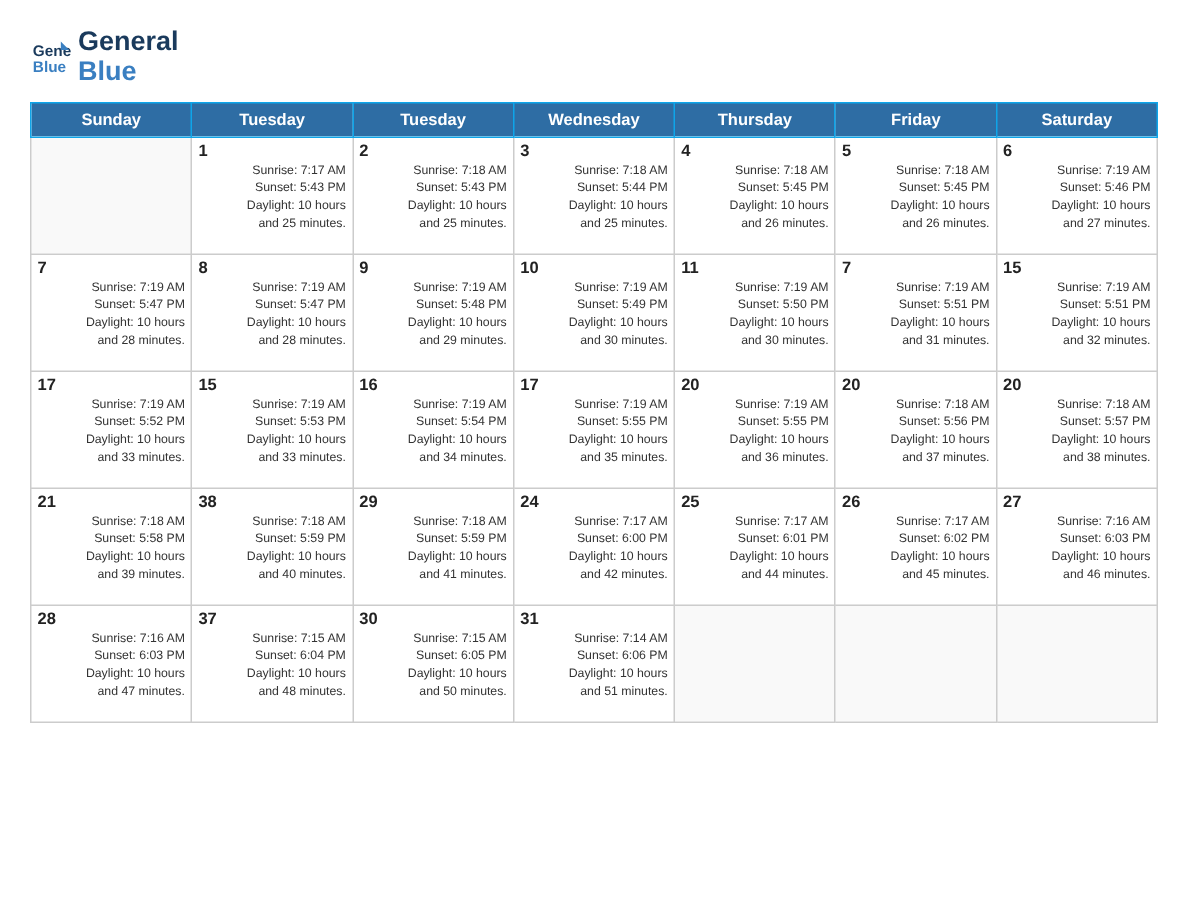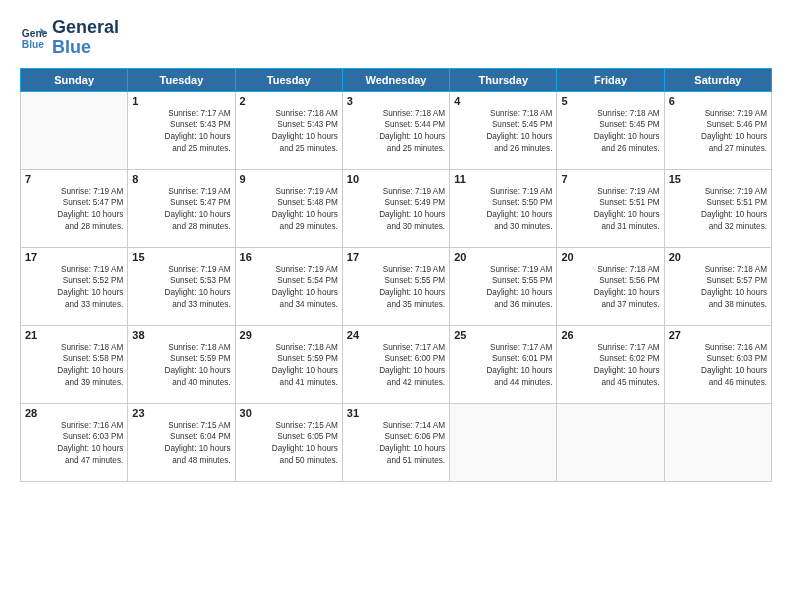--- a/index.html
+++ b/index.html
@@ -329,21 +329,21 @@
         </tr>
         <tr>
           <td>
             <span class="day-number">28</span>
             <div class="day-info" style="white-space: pre-line;">Sunrise: 7:16 AM
 Sunset: 6:03 PM
 Daylight: 10 hours
 and 47 minutes.</div>
           </td>
           <td>
-            <span class="day-number">23</span>
+            <span class="day-number">37</span>
             <div class="day-info" style="white-space: pre-line;">Sunrise: 7:15 AM
 Sunset: 6:04 PM
 Daylight: 10 hours
 and 48 minutes.</div>
           </td>
           <td>
             <span class="day-number">30</span>
             <div class="day-info" style="white-space: pre-line;">Sunrise: 7:15 AM
 Sunset: 6:05 PM
 Daylight: 10 hours

